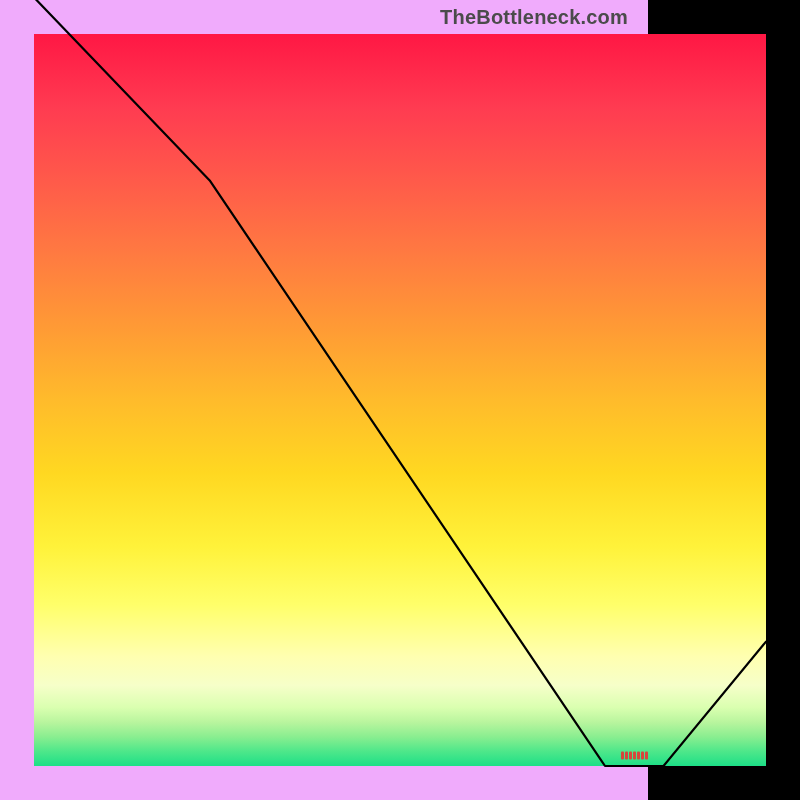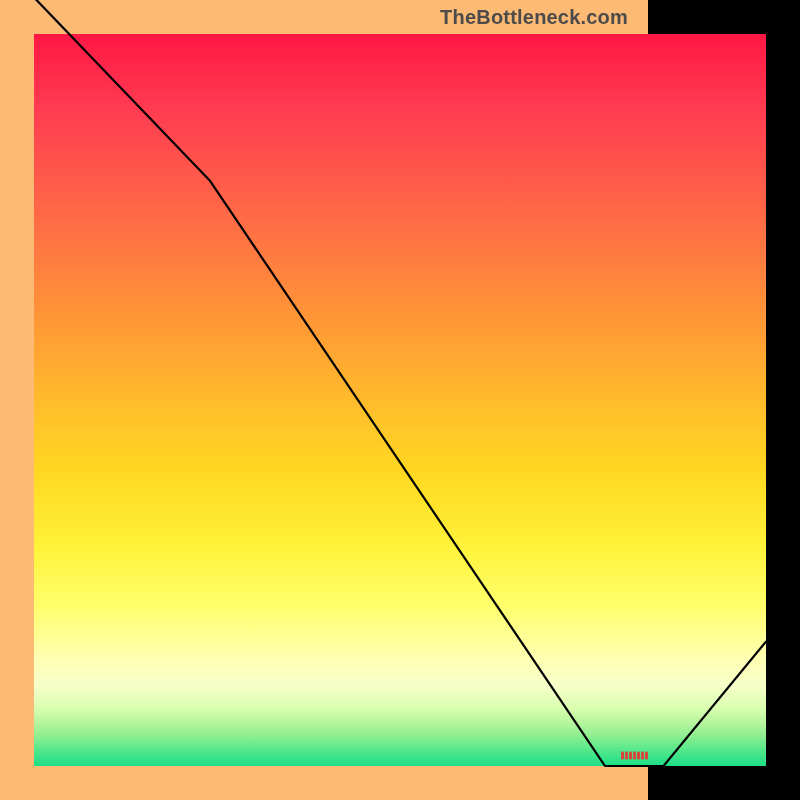--- a/index.html
+++ b/index.html
@@ -8,21 +8,21 @@
     width: 800px;
     height: 800px;
     background: #000;
     font-family: Arial, Helvetica, sans-serif;
     overflow: hidden;
   }
   .stage {
     position: relative;
     width: 648px;
     height: 800px;
-    background: #fdba74;
+    background: #f0abfc;
   }
   .attribution {
     position: absolute;
     top: 6px;
     right: 20px;
     color: #4b4b4b;
     font-size: 20px;
     font-weight: 600;
     letter-spacing: 0.2px;
     user-select: none;

